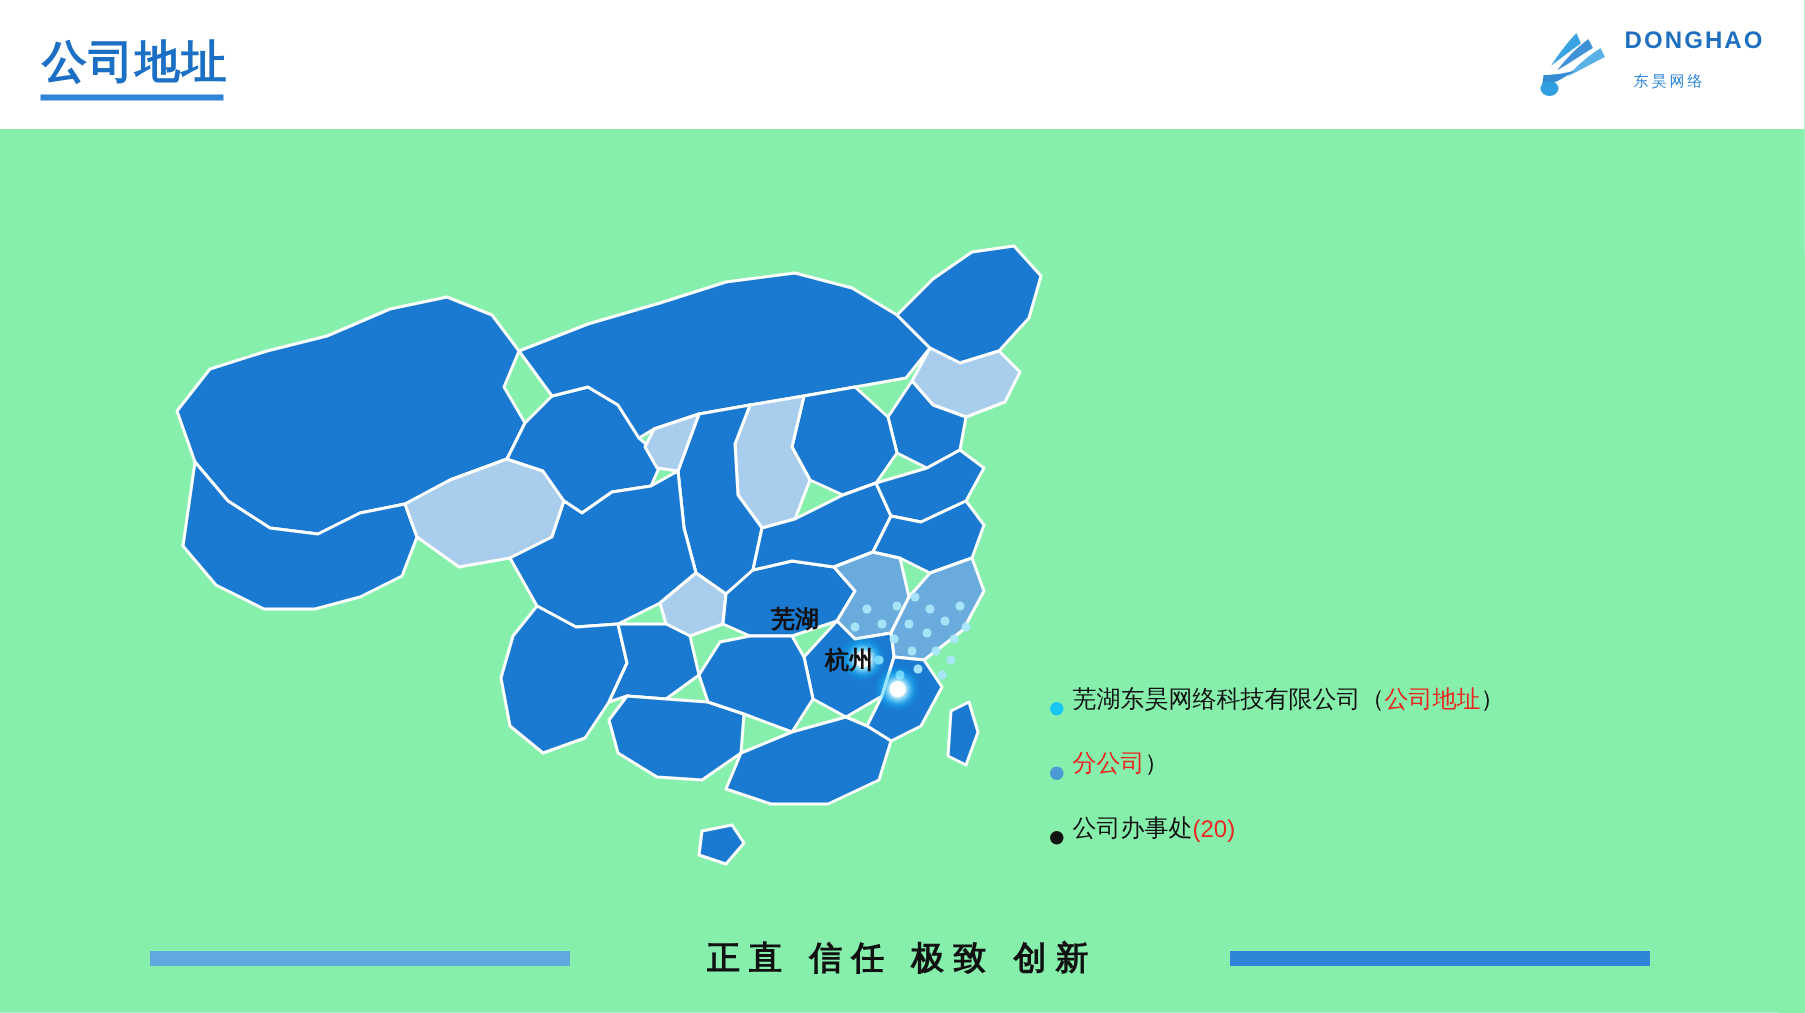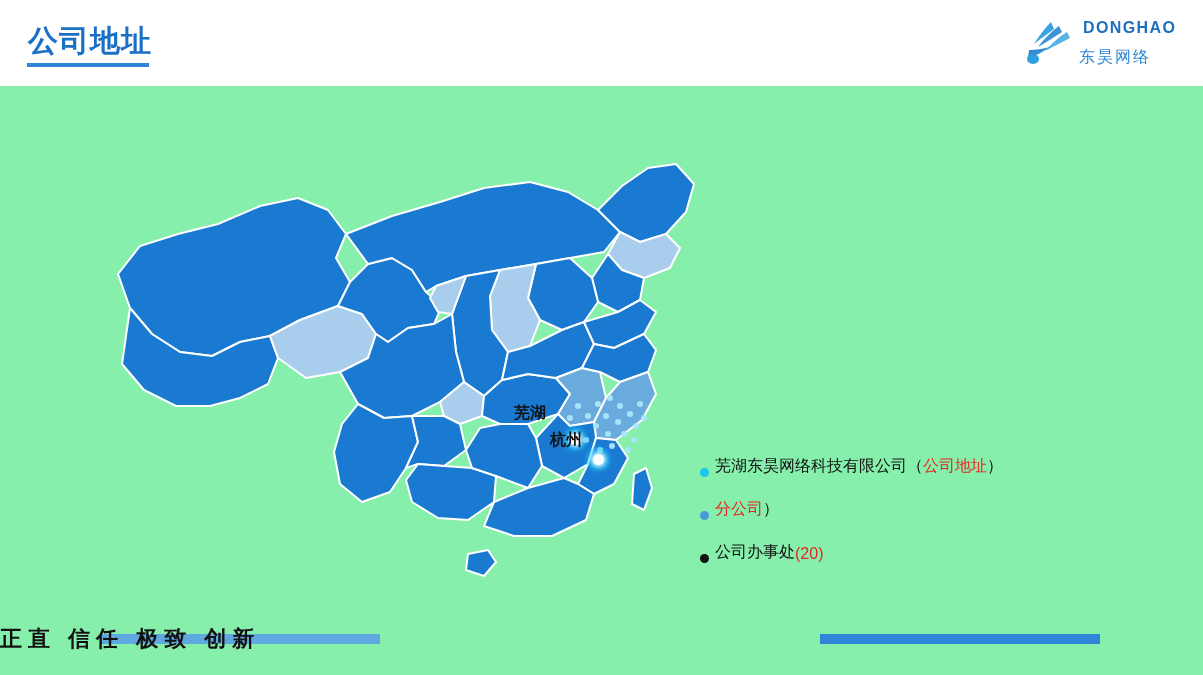--- a/index.html
+++ b/index.html
@@ -63,23 +63,23 @@
     position: absolute;
     left: 62px;
     top: 9px;
     font-size: 16px;
     font-weight: bold;
     color: #1f6fc0;
     letter-spacing: 1.4px;
   }
   .logo-text-sub {
     position: absolute;
-    left: 58px;
+    left: 68px;
     top: 37px;
-    font-size: 16px;
+    font-size: 10px;
     color: #2f86d8;
     letter-spacing: 2px;
   }
   
   .map-area {
     position: absolute;
     left: 0;
     top: 86px;
     width: 1203px;
     height: 597px;
@@ -157,20 +157,21 @@
     top: 548px;
     width: 280px;
     height: 10px;
     background: #2f86d8;
   }
   .footer-slogan {
     position: absolute;
     left: 0;
     top: 538px;
     width: 1203px;
+    text-align: center;
     font-size: 22px;
     font-weight: bold;
     color: #111111;
     letter-spacing: 6px;
   }
 </style>
 </head>
 <body>
 
 <div class="slide">

